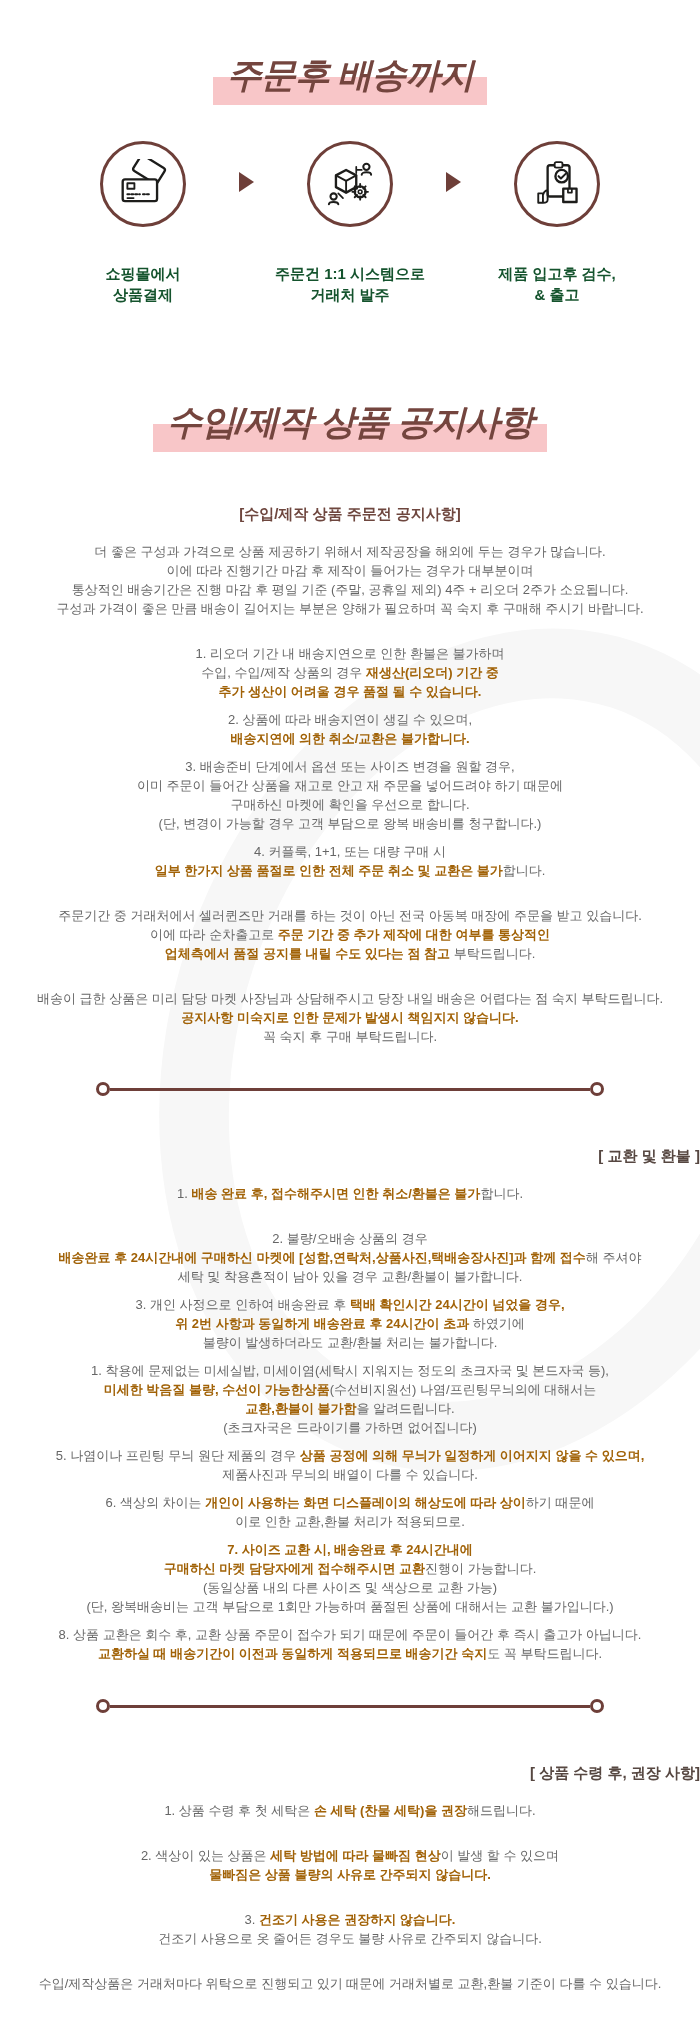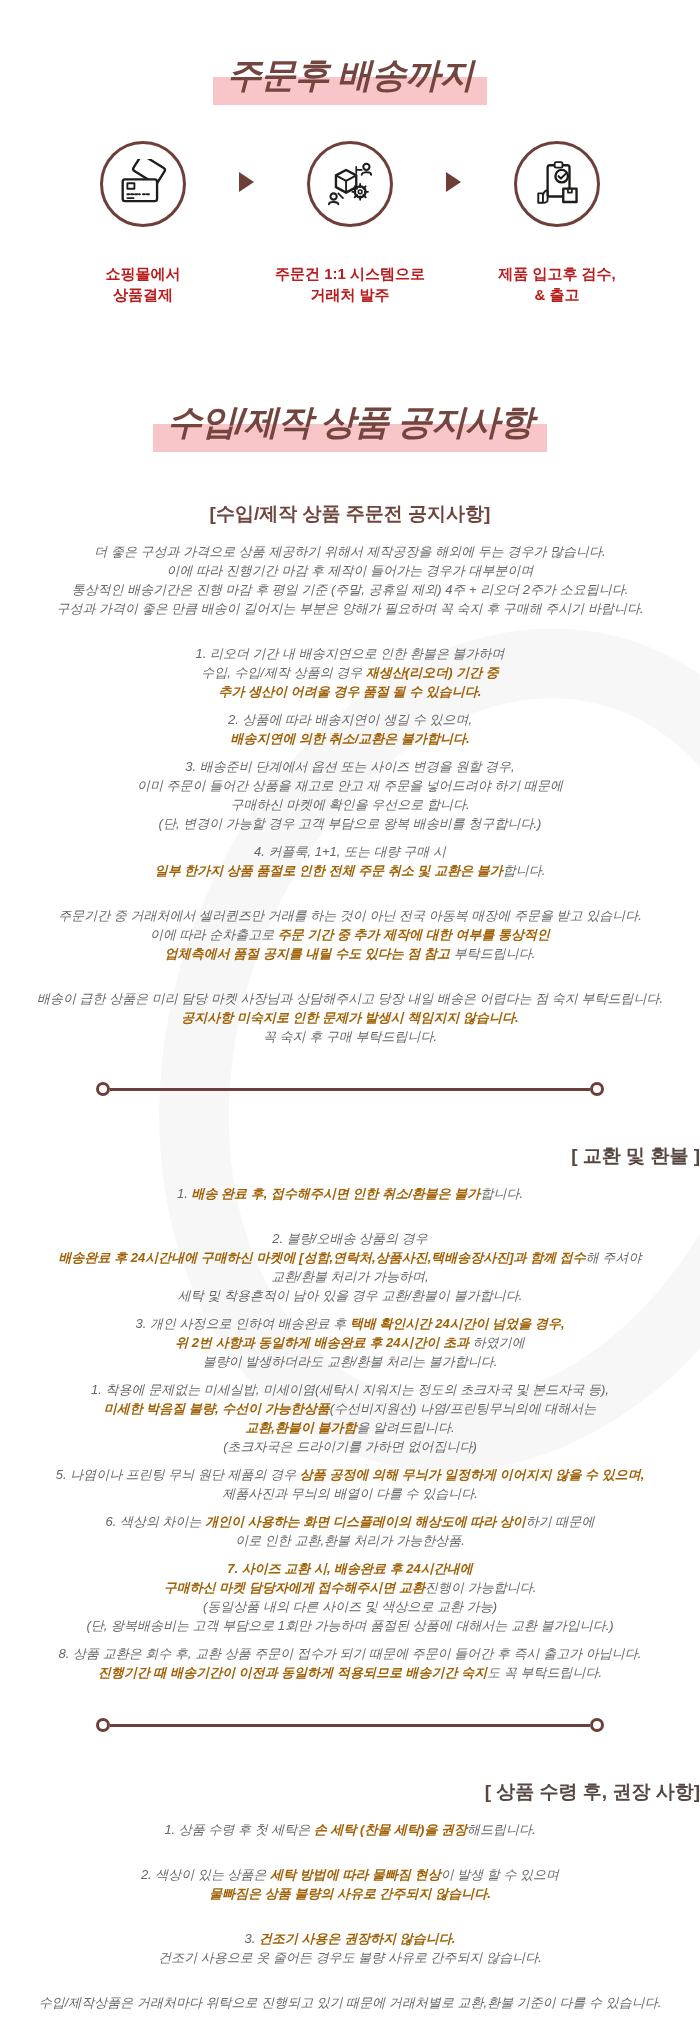--- a/index.html
+++ b/index.html
@@ -35,39 +35,39 @@
   }
 
   
   .steps{display:flex;justify-content:center;align-items:flex-start;margin:34px 0 0;}
   .step{width:192px;text-align:center;}
   .circle{
     width:80px;height:80px;border:3px solid #6e3f39;border-radius:50%;
     margin:0 auto;display:flex;align-items:center;justify-content:center;background:#fff;
   }
   .circle svg{width:50px;height:50px;}
-  .step-label{margin-top:36px;color:#b91c1c;font-weight:bold;font-size:15px;line-height:21px;}
+  .step-label{margin-top:36px;color:#14532d;font-weight:bold;font-size:15px;line-height:21px;}
   .sl{display:block;}
   .arrow{
     width:0;height:0;margin-top:31px;
     border-left:15px solid #6e3f39;
     border-top:10px solid transparent;
     border-bottom:10px solid transparent;
   }
 
   .notice-title-wrap{margin-top:94px;}
 
   
   .sec{text-align:center;margin-top:50px;}
   .sec-h{
-    margin:0 0 8px;font-size:19px;font-weight:bold;color:#6e463e;
+    margin:0 0 8px;font-size:15px;font-weight:bold;color:#6e463e;
     line-height:20px;
   }
   .sec.exchange .sec-h, .sec.care .sec-h{color:#564741;text-align:right;}
-  .blocks{margin-top:18px;font-style:italic;}
+  .blocks{margin-top:18px;}
   .block{margin:0 0 9px;}
   .block.gap{margin-top:26px;}
   .line{margin:0;font-size:13px;line-height:19px;color:#666666;}
   .line .red{color:#a16207;font-weight:bold;}
   .line .txt{color:#666666;}
 
   
   .divider{
     width:508px;margin:36px auto;display:flex;align-items:center;
   }
@@ -203,51 +203,50 @@
 
     <section class="sec exchange">
       <h3 class="sec-h">[ 교환 및 환불 ]</h3>
       <div class="blocks">
           <div class="block">
             <p class="line"><span class="txt">1. </span><span class="red">배송 완료 후, 접수해주시면 인한 취소/환불은 불가</span><span class="txt">합니다.</span></p>
           </div>
           <div class="block gap">
             <p class="line"><span class="txt">2. 불량/오배송 상품의 경우</span></p>
             <p class="line"><span class="red">배송완료 후 24시간내에 구매하신 마켓에 [성함,연락처,상품사진,택배송장사진]과 함께 접수</span><span class="txt">해 주셔야</span></p>
-            <p class="line"><span class="txt">교환/환불 처리가 가능하며,</span></p>
             <p class="line"><span class="txt">세탁 및 착용흔적이 남아 있을 경우 교환/환불이 불가합니다.</span></p>
           </div>
           <div class="block">
             <p class="line"><span class="txt">3. 개인 사정으로 인하여 배송완료 후 </span><span class="red">택배 확인시간 24시간이 넘었을 경우,</span></p>
             <p class="line"><span class="red">위 2번 사항과 동일하게 배송완료 후 24시간이 초과</span><span class="txt"> 하였기에</span></p>
             <p class="line"><span class="txt">불량이 발생하더라도 교환/환불 처리는 불가합니다.</span></p>
           </div>
           <div class="block">
             <p class="line"><span class="txt">1. 착용에 문제없는 미세실밥, 미세이염(세탁시 지워지는 정도의 초크자국 및 본드자국 등),</span></p>
             <p class="line"><span class="red">미세한 박음질 불량, 수선이 가능한상품</span><span class="txt">(수선비지원선) 나염/프린팅무늬의에 대해서는</span></p>
             <p class="line"><span class="red">교환,환불이 불가함</span><span class="txt">을 알려드립니다.</span></p>
             <p class="line"><span class="txt">(초크자국은 드라이기를 가하면 없어집니다)</span></p>
           </div>
           <div class="block">
             <p class="line"><span class="txt">5. 나염이나 프린팅 무늬 원단 제품의 경우 </span><span class="red">상품 공정에 의해 무늬가 일정하게 이어지지 않을 수 있으며,</span></p>
             <p class="line"><span class="txt">제품사진과 무늬의 배열이 다를 수 있습니다.</span></p>
           </div>
           <div class="block">
             <p class="line"><span class="txt">6. 색상의 차이는 </span><span class="red">개인이 사용하는 화면 디스플레이의 해상도에 따라 상이</span><span class="txt">하기 때문에</span></p>
-            <p class="line"><span class="txt">이로 인한 교환,환불 처리가 가능한상품.</span></p>
+            <p class="line"><span class="txt">이로 인한 교환,환불 처리가 적용되므로.</span></p>
           </div>
           <div class="block">
             <p class="line"><span class="red">7. 사이즈 교환 시, 배송완료 후 24시간내에</span></p>
             <p class="line"><span class="red">구매하신 마켓 담당자에게 접수해주시면 교환</span><span class="txt">진행이 가능합니다.</span></p>
             <p class="line"><span class="txt">(동일상품 내의 다른 사이즈 및 색상으로 교환 가능)</span></p>
             <p class="line"><span class="txt">(단, 왕복배송비는 고객 부담으로 1회만 가능하며 품절된 상품에 대해서는 교환 불가입니다.)</span></p>
           </div>
           <div class="block">
             <p class="line"><span class="txt">8. 상품 교환은 회수 후, 교환 상품 주문이 접수가 되기 때문에 주문이 들어간 후 즉시 출고가 아닙니다.</span></p>
-            <p class="line"><span class="red">진행기간 때 배송기간이 이전과 동일하게 적용되므로 배송기간 숙지</span><span class="txt">도 꼭 부탁드립니다.</span></p>
+            <p class="line"><span class="red">교환하실 때 배송기간이 이전과 동일하게 적용되므로 배송기간 숙지</span><span class="txt">도 꼭 부탁드립니다.</span></p>
           </div>
         </div>
     </section>
 
     <div class="divider">
       <span class="dot"></span>
         <span class="rule"></span>
         <span class="dot"></span>
     </div>
 

